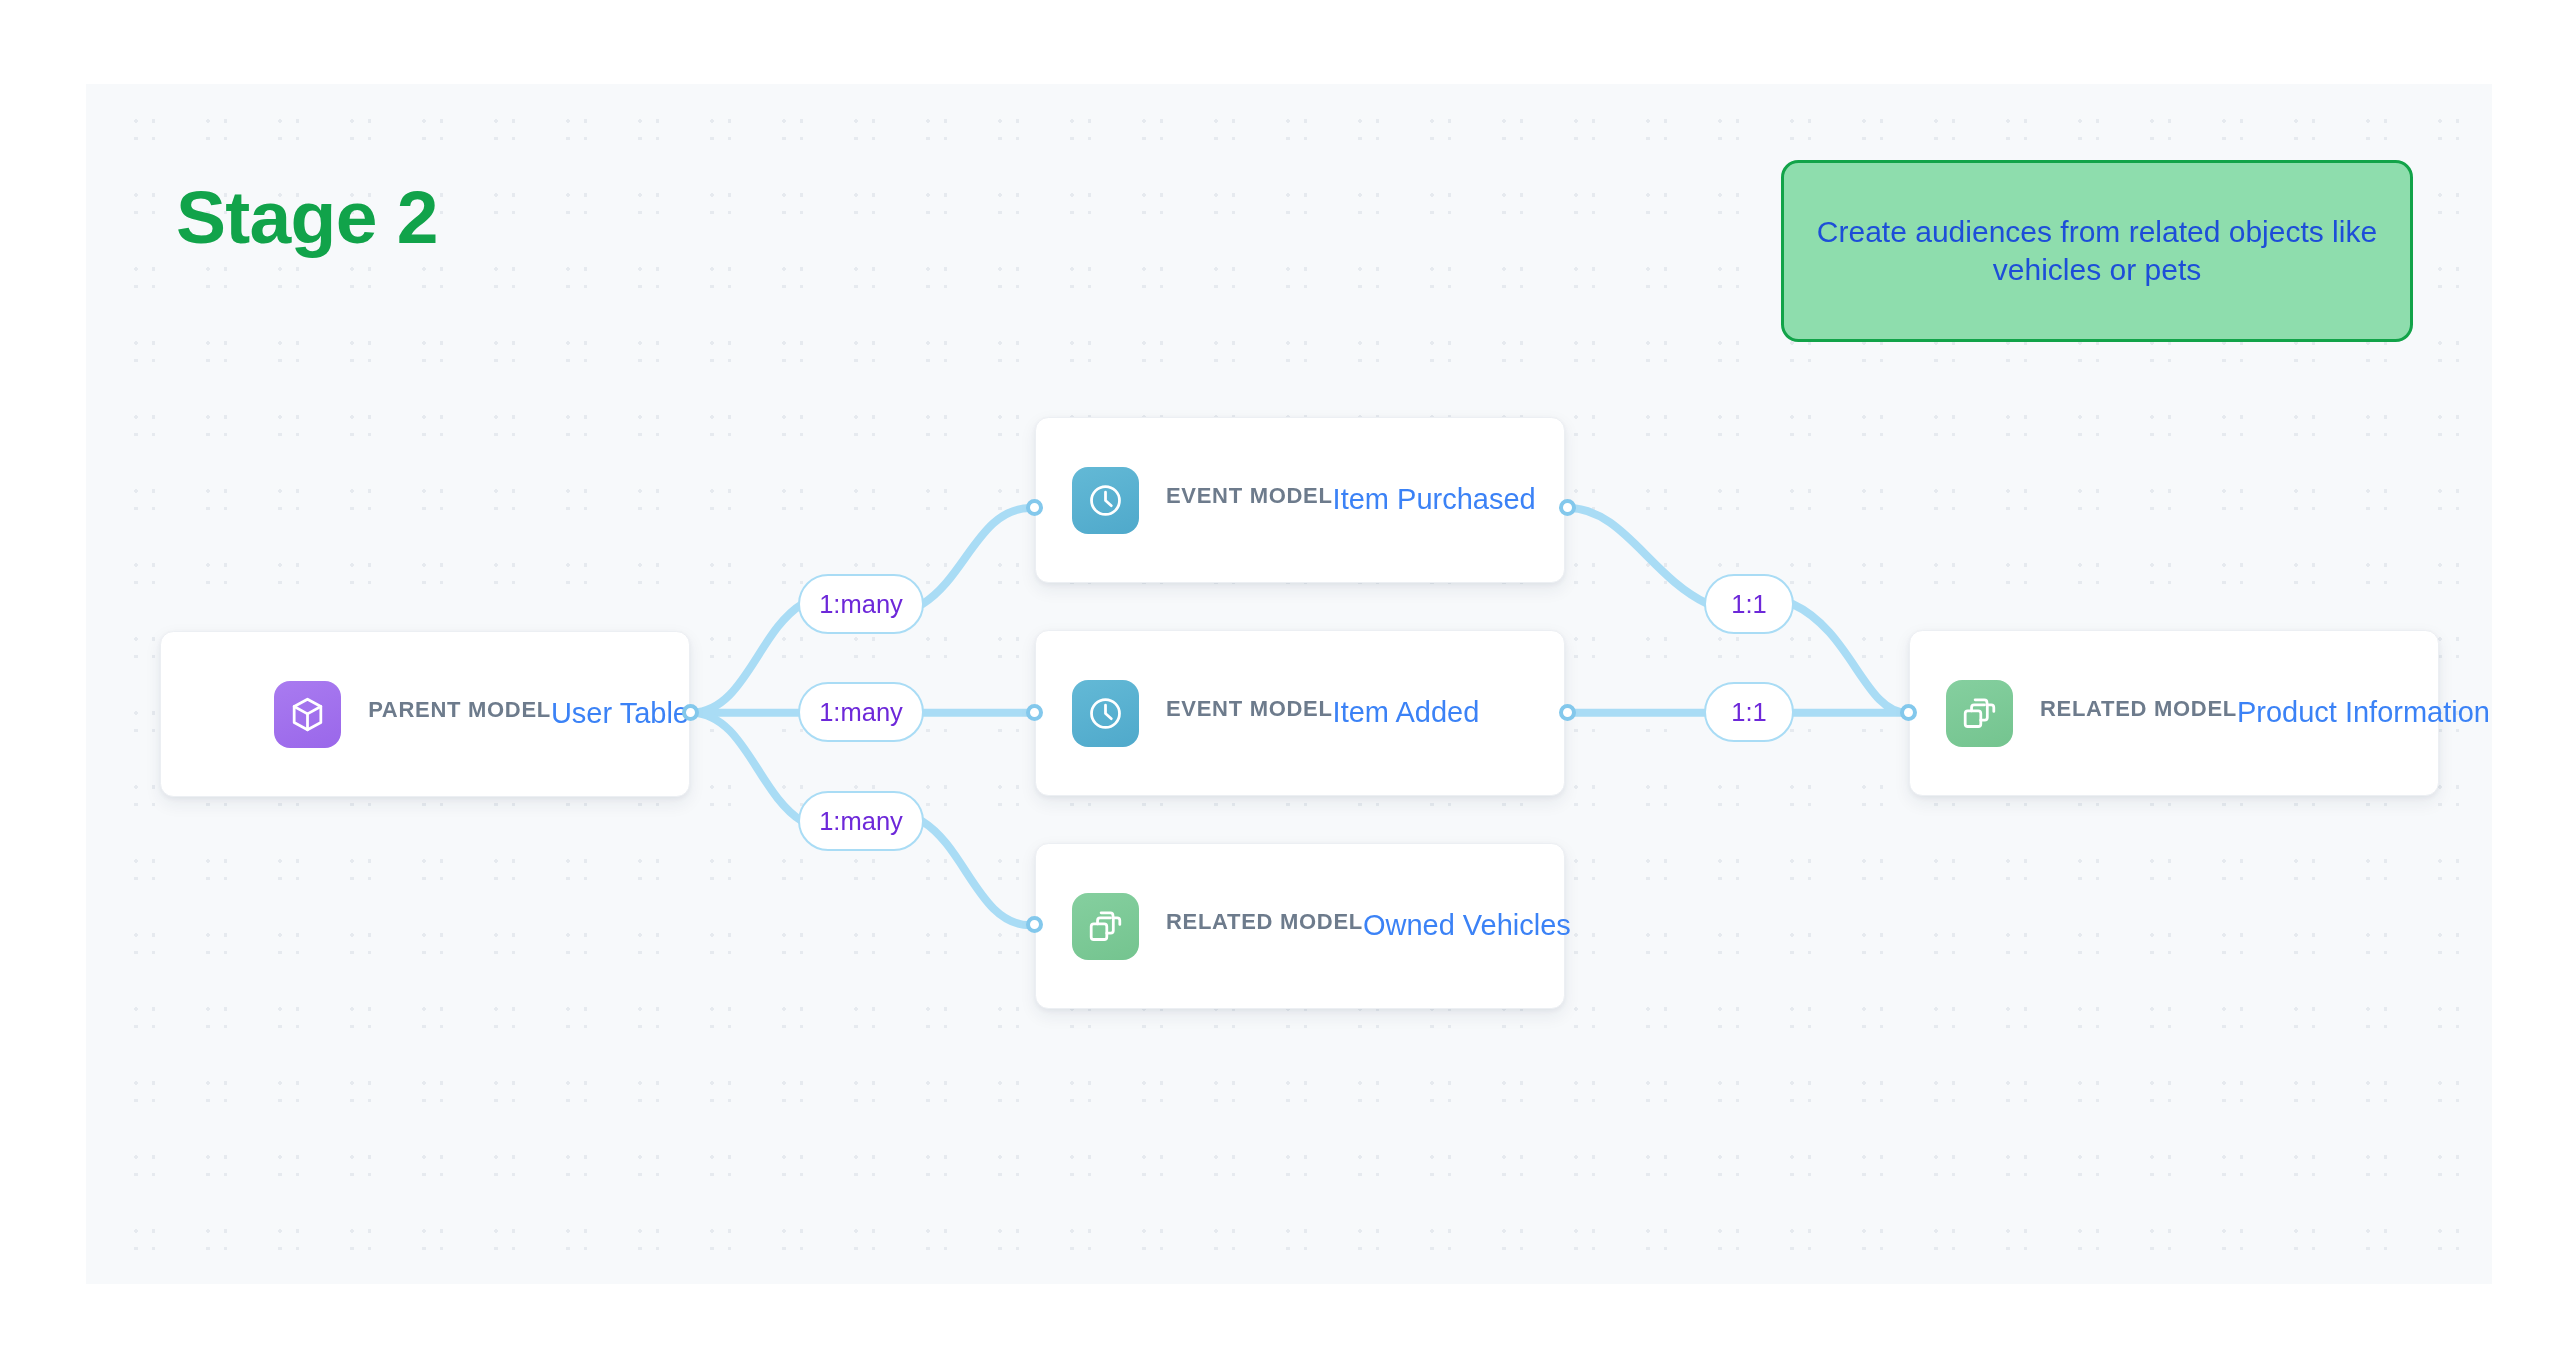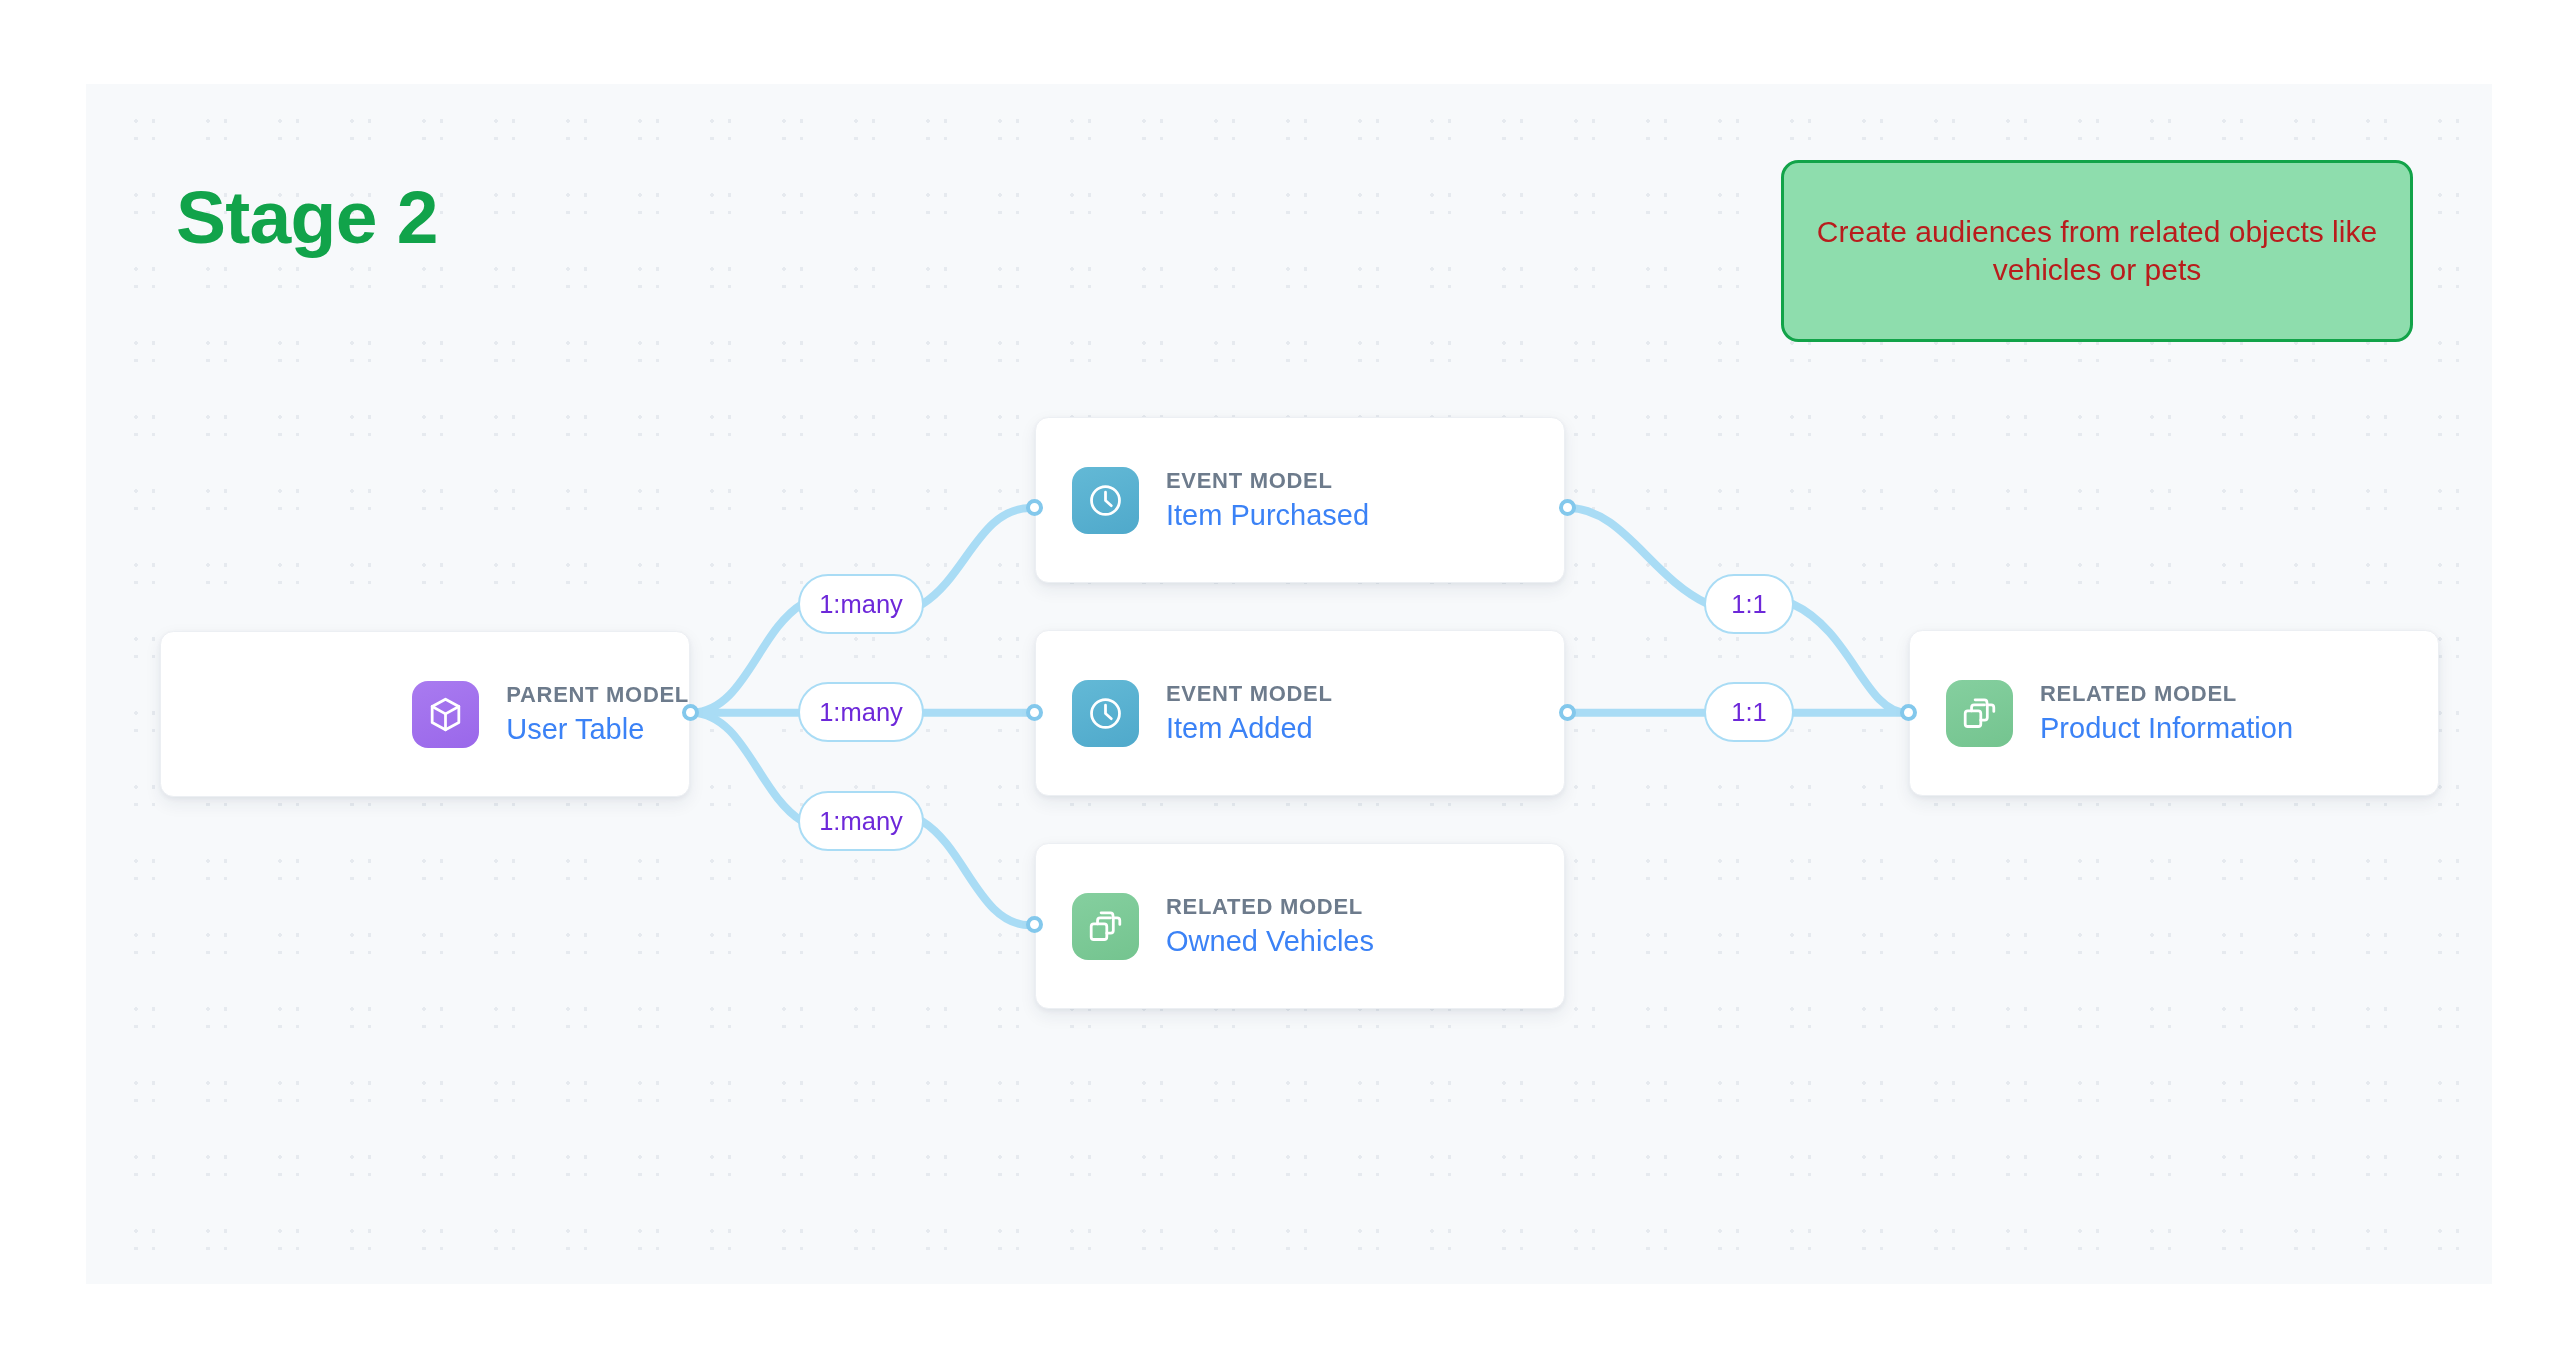--- a/index.html
+++ b/index.html
@@ -28,21 +28,21 @@
     position:absolute;left:176px;top:180px;
     font-size:75px;line-height:1;font-weight:bold;
     color:#11a34a;letter-spacing:-0.7px;white-space:nowrap;
   }
 
   
   .callout{
     position:absolute;left:1781px;top:160px;width:632px;height:182px;
     box-sizing:border-box;background:#8eddad;border:3.4px solid #12a349;
     border-radius:17.4px;display:flex;align-items:center;justify-content:center;
-    text-align:center;color:#b91c1c;font-size:30px;line-height:1.28;
+    text-align:center;color:#1d4ed8;font-size:30px;line-height:1.28;
     padding:0 27px;
   }
 
   
   .wires{position:absolute;left:0;top:0;width:2576px;height:1373px;overflow:visible;}
 
   
   .pill{
     position:absolute;box-sizing:border-box;
     background:#ffffff;border:2.7px solid #a9dcf5;border-radius:670px;
@@ -57,21 +57,21 @@
     box-shadow:0 6.7px 17.4px rgba(24,39,75,0.07),0 2px 5.4px rgba(24,39,75,0.05);
     display:flex;align-items:center;padding-left:36px;
   }
   .card-icon{
     width:67px;height:67px;border-radius:16px;flex:0 0 auto;
     display:flex;align-items:center;justify-content:center;
   }
   .ic-parent{background:linear-gradient(160deg,#a97bf0,#9a67ea);}
   .ic-event{background:linear-gradient(160deg,#63b9d6,#4fa9cb);}
   .ic-related{background:linear-gradient(160deg,#85cf9f,#74c48f);}
-  .card-text{margin-left:27px;display:flex;flex-direction:column;justify-content:center;}
+  .card-text{margin-left:27px;display:flex;justify-content:center;}
   .card-kicker{
     font-size:22px;font-weight:bold;color:#6d7b8c;letter-spacing:0.7px;
     line-height:1.15;margin-bottom:6px;white-space:nowrap;
   }
   .card-title{font-size:29px;color:#3b82f6;line-height:1.15;white-space:nowrap;}
 
   
   .port{
     position:absolute;width:17.4px;height:17.4px;box-sizing:border-box;
     border:4.7px solid #83c8ec;background:#ffffff;border-radius:50%;

